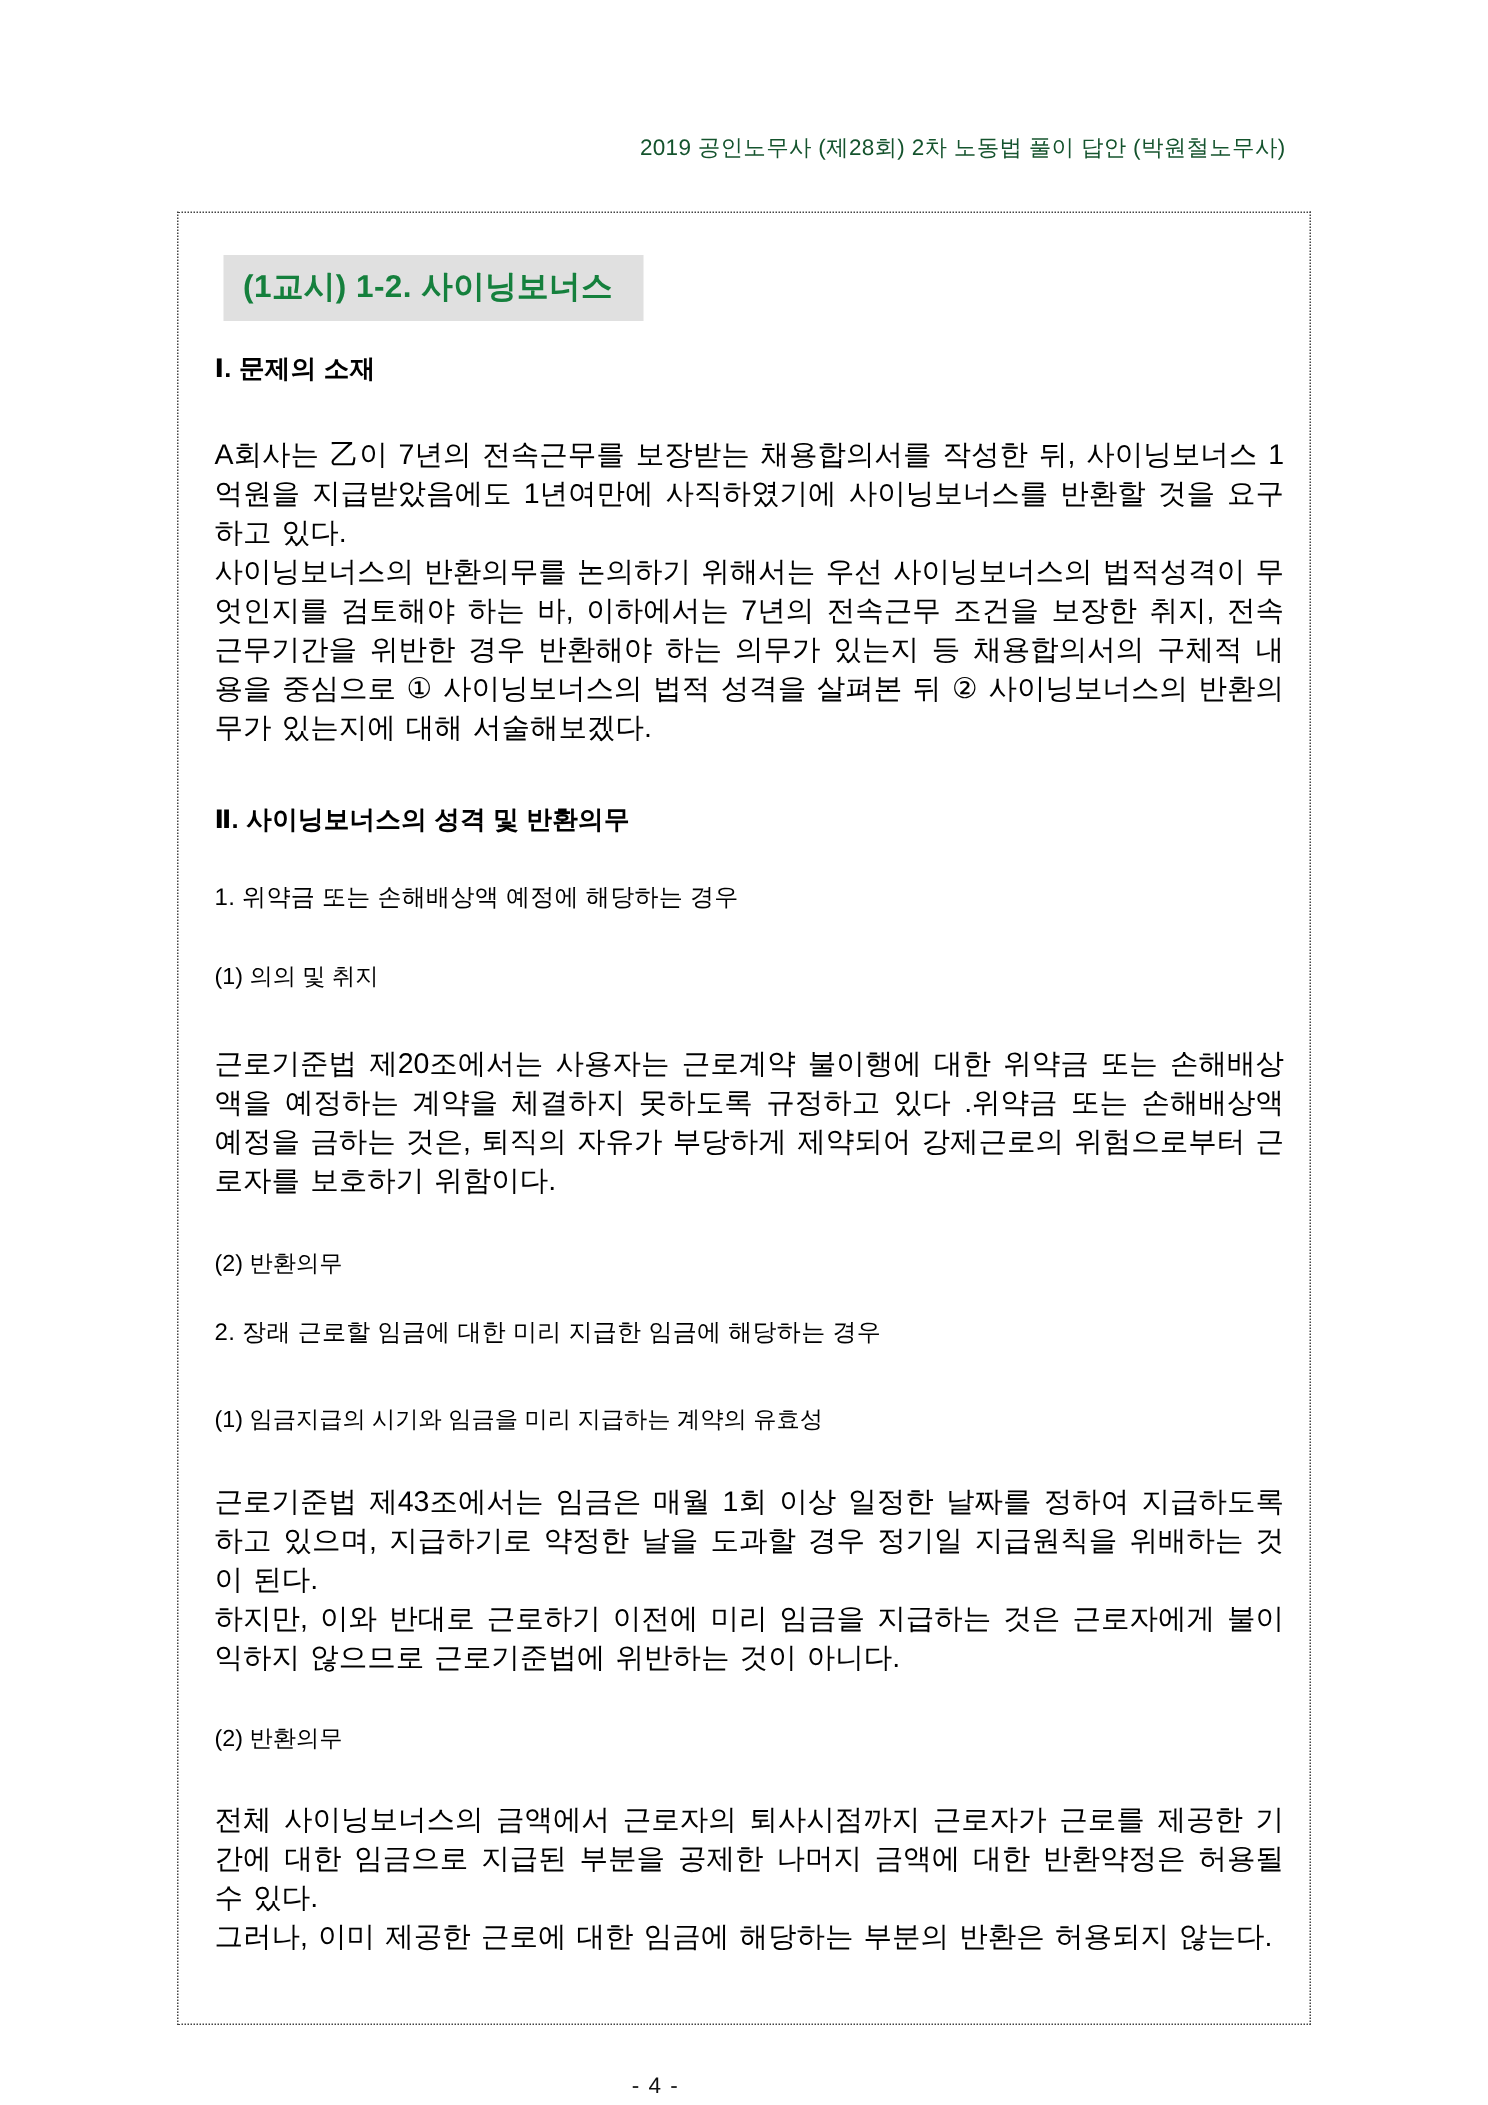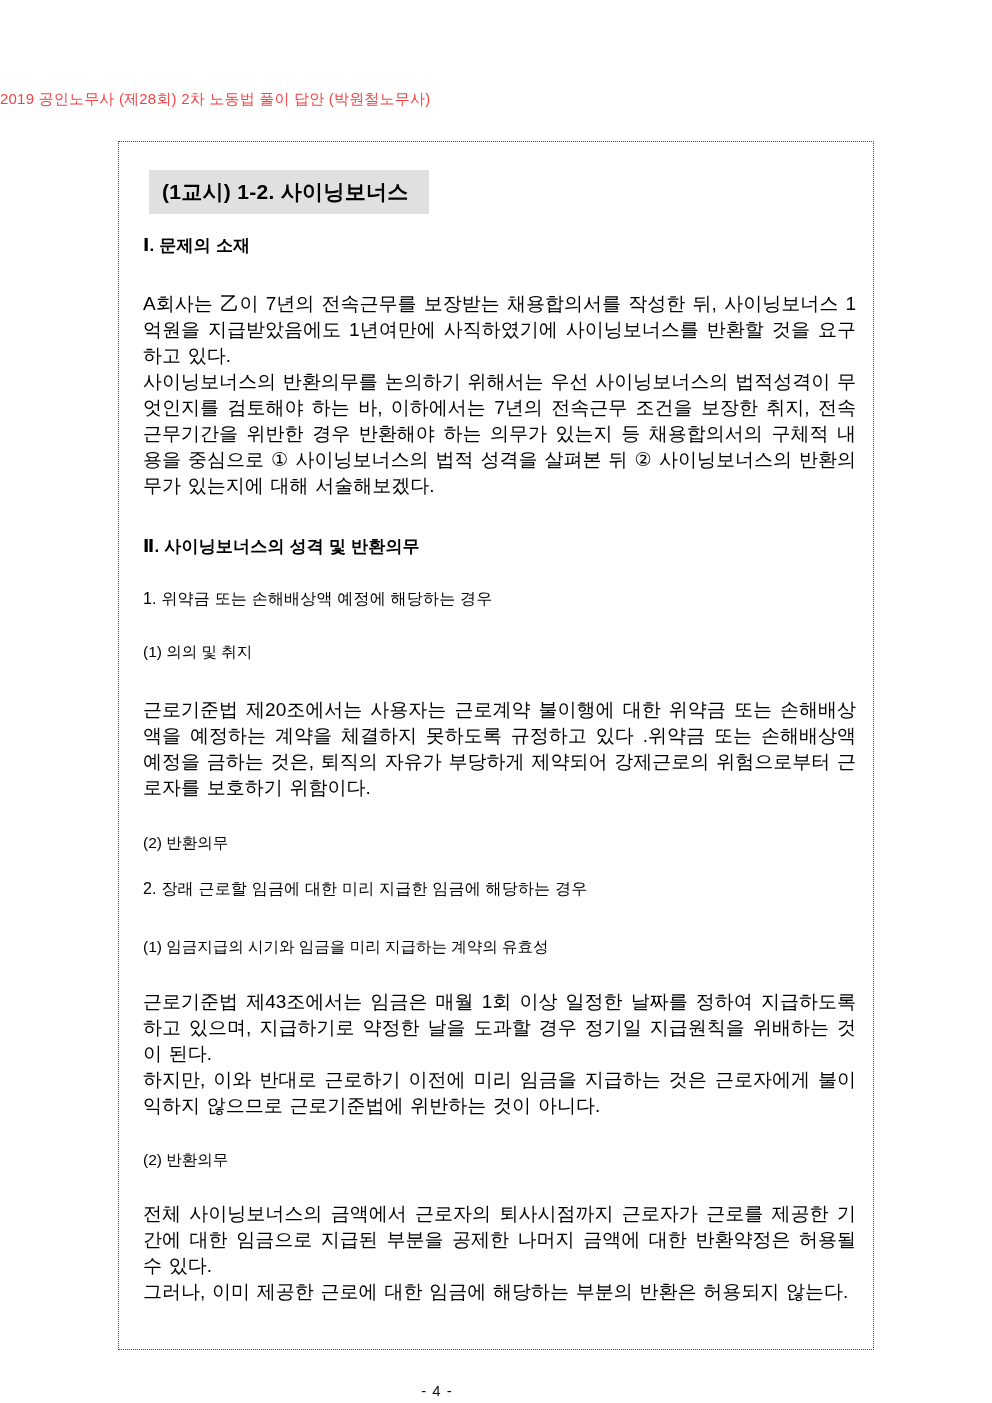--- a/index.html
+++ b/index.html
@@ -7,23 +7,24 @@
     width: 992px;
     background: #ffffff;
     font-family: "Liberation Sans", "DejaVu Sans", sans-serif;
     color: #000000;
   }
   body { height: 1403px; overflow: hidden; position: relative; }
 
   .page-header {
     padding-top: 88px;
     padding-right: 135px;
+    text-align: right;
     font-size: 15px;
     line-height: 22px;
-    color: #ef4444;
+    color: #14532d;
     letter-spacing: 0.2px;
   }
 
   .content-box {
     margin-left: 118px;
     margin-top: 31px;
     width: 756px;
     border: 1px dotted #444444;
     padding: 28px 17px 44px 24px;
     background: #ffffff;
@@ -31,21 +32,21 @@
 
   .doc-title {
     display: inline-block;
     margin-left: 6px;
     background: #e0e0e0;
     font-size: 21px;
     font-weight: bold;
     line-height: 26px;
     padding: 9px 20px 9px 13px;
     letter-spacing: 0.3px;
-    color: #000000;
+    color: #15803d;
   }
 
   .h1 {
     font-size: 17px;
     font-weight: bold;
     line-height: 24px;
     letter-spacing: 0.2px;
   }
   .h2 {
     font-size: 16px;

